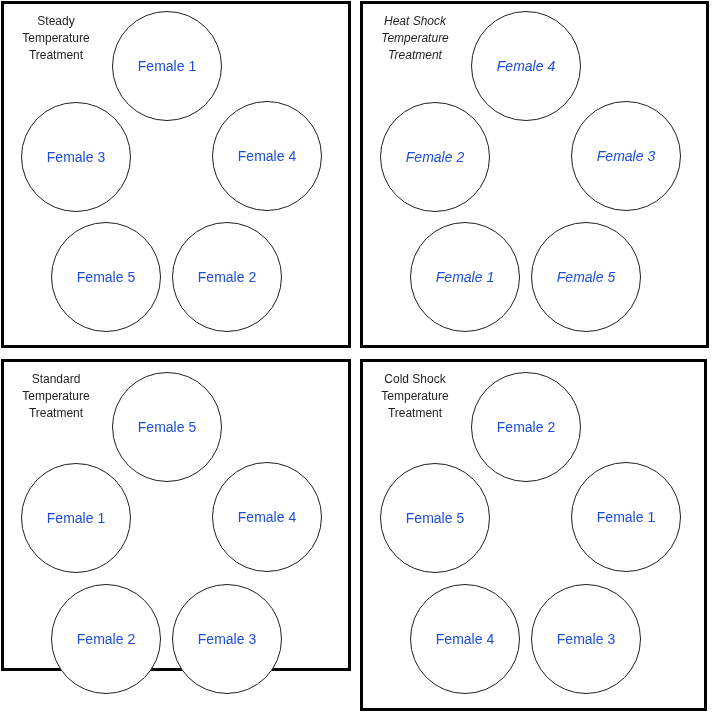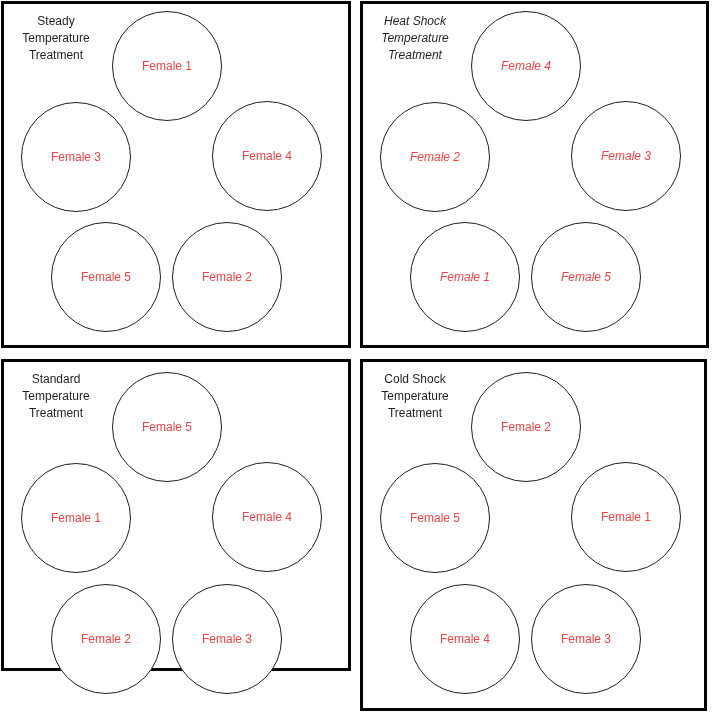--- a/index.html
+++ b/index.html
@@ -44,22 +44,22 @@
     width: 110px;
     height: 110px;
     border: 1px solid #1f1f1f;
     border-radius: 50%;
     background: #ffffff;
     display: flex;
     align-items: center;
     justify-content: center;
   }
   .circle span {
-    font-size: 12px;
-    color: #ef4444;
+    font-size: 14px;
+    color: #1d4ed8;
     white-space: nowrap;
   }
   .c-top   { left: 108px; top: 7px;   }
   .c-left  { left: 17px;  top: 98px;  }
   .c-right { left: 208px; top: 97px;  }
   .c-bl    { left: 47px;  top: 218px; }
   .c-br    { left: 168px; top: 218px; }
 
   .panel-bl .c-top, .panel-br .c-top     { top: 10px;  }
   .panel-bl .c-left, .panel-br .c-left   { top: 101px; }

